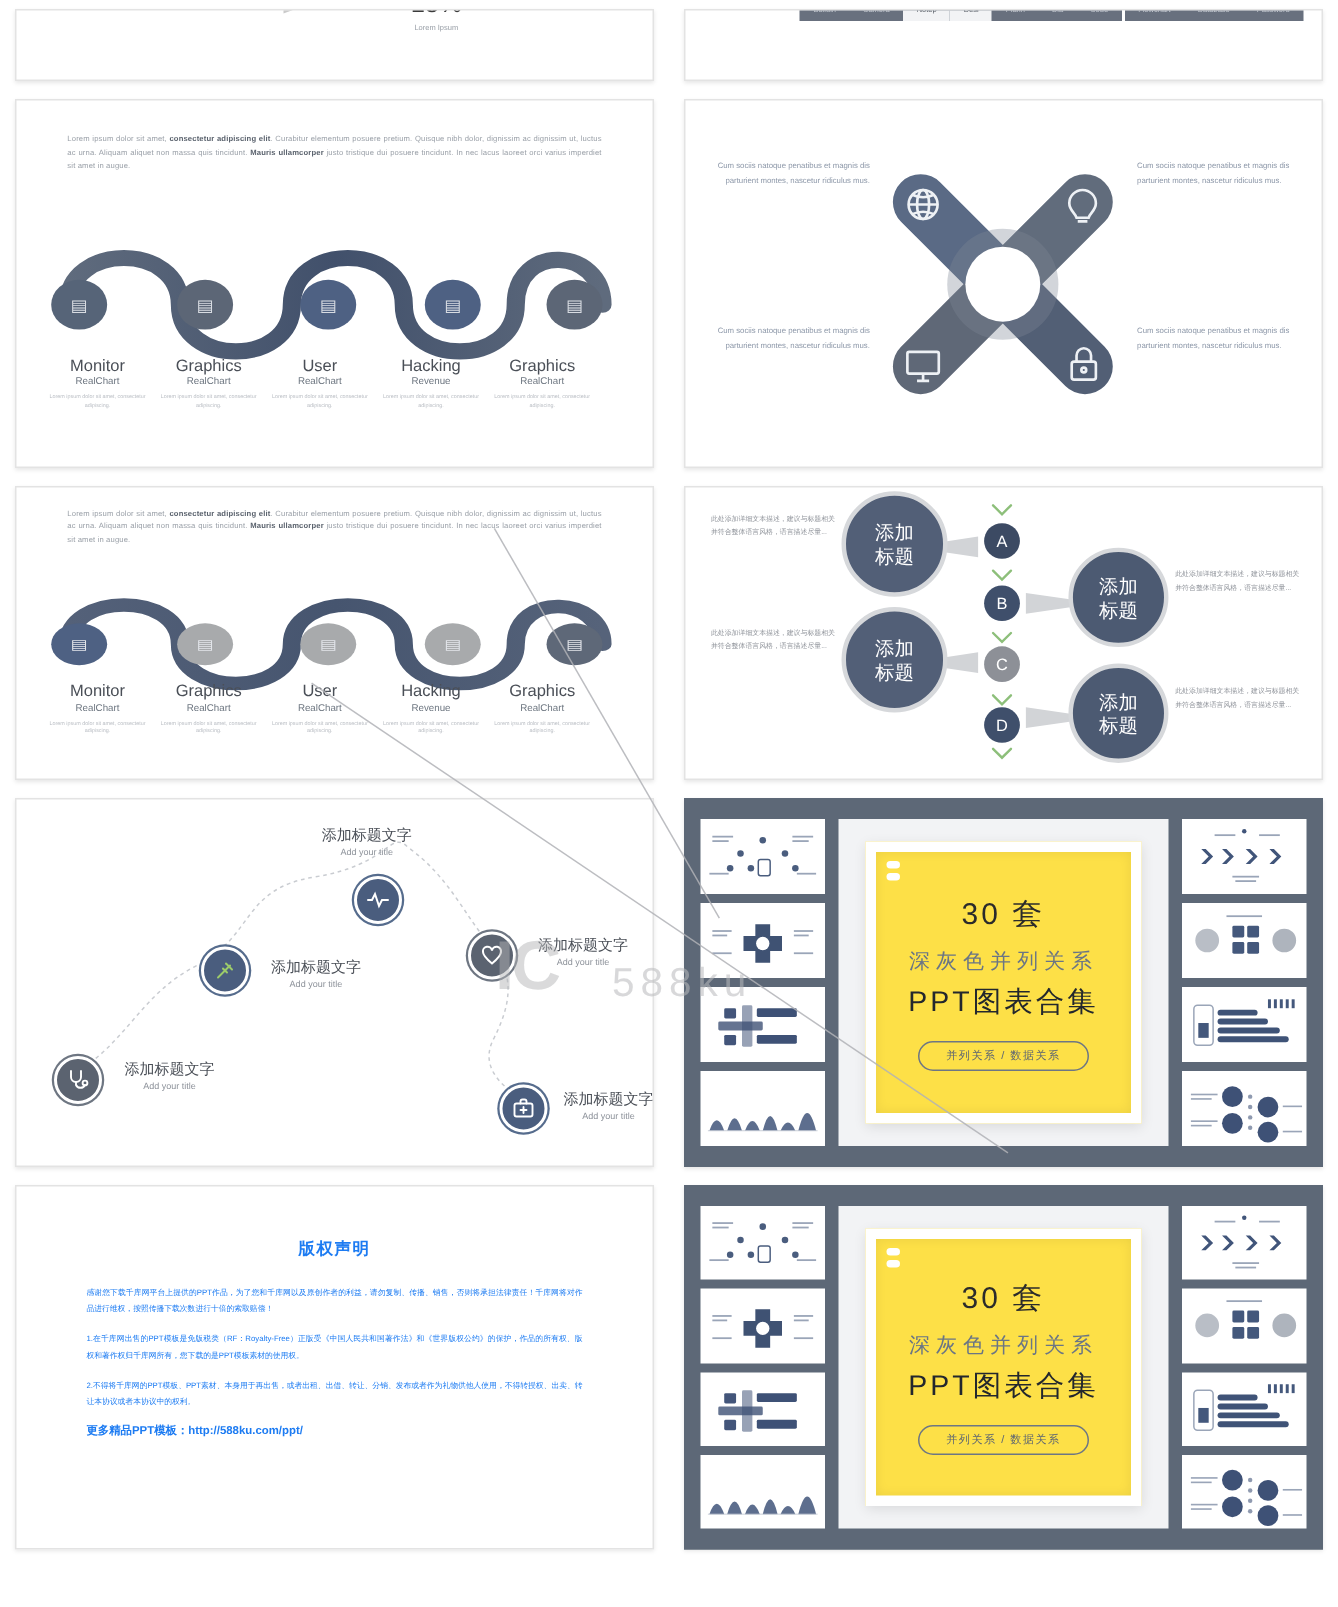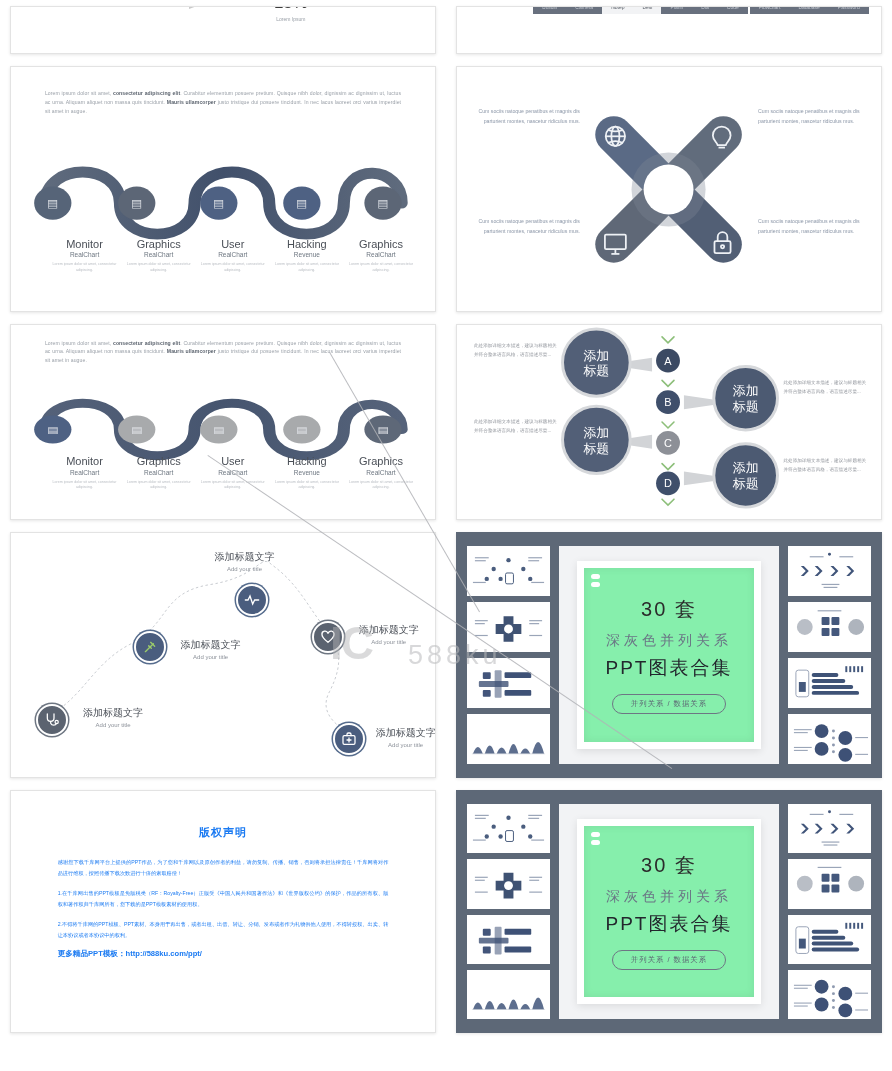--- a/index.html
+++ b/index.html
@@ -31,21 +31,21 @@
     font-size: 5.1px; line-height: 1.75; color: #9aa0a8;
     text-align: justify; letter-spacing: .1px;
   }
   .lorem b { color: #5a626d; }
 
   
   .wave-wrap { position: absolute; left: 6%; right: 6%; top: 36%; height: 34%; }
   .wave-wrap svg { width: 100%; height: 100%; display: block; overflow: visible; }
   .labels {
     position: absolute; left: 4%; right: 4%; top: 70%;
-    display: flex; justify-content: flex-end;
+    display: flex; justify-content: flex-start;
   }
   .lab { width: 19%; text-align: center; }
   .lab .t1 { font-size: 11px; color: #4a4f57; font-weight: 400; line-height: 1.15; }
   .lab .t2 { font-size: 6.5px; color: #6d7680; margin-top: 1px; }
   .lab .t3 { font-size: 3.6px; color: #b9bdc3; margin-top: 4px; line-height: 1.5; }
 
   
   .x-wrap { position: absolute; inset: 0; }
   .x-svg { position: absolute; left: 31%; top: 8%; width: 38%; height: 84%; }
   .x-txt { position: absolute; font-size: 5.2px; line-height: 2.0; color: #8c97a8; width: 24%; }
@@ -76,21 +76,21 @@
   .med-lbl .cn { font-size: 10px; color: #4a4f57; }
   .med-lbl .en { font-size: 6px; color: #8d929a; margin-top: 2px; text-align: center; }
 
   
   .dk { position: absolute; inset: 0; display: flex; padding: 13px 10px; gap: 9px; }
   .dk-col { width: 83px; display: flex; flex-direction: column; gap: 6px; }
   .dk-mid { flex: 1; background: #f2f3f5; display: flex; align-items: center; justify-content: center; }
   .dk-thumb { flex: 1; background: #fff; position: relative; overflow: hidden; }
   .frame {
     width: 84%; height: 86%; border: 7px solid #fff;
-    background: #86efac; position: relative;
+    background: #fde047; position: relative;
     box-shadow: inset 0 0 8px rgba(0,0,0,.08), 0 2px 8px rgba(0,0,0,.10);
     display: flex; flex-direction: column; align-items: center; justify-content: center;
   }
   .frame .notch { position: absolute; left: 7px; top: 6px; }
   .frame .notch i { display: block; width: 9px; height: 5px; background: #fff; border-radius: 3px; margin-bottom: 3px; }
   .ttl-1 { font-size: 20px; color: #2b2b2b; letter-spacing: 2px; margin-bottom: 9px; }
   .ttl-2 { font-size: 14px; color: #6a7585; letter-spacing: 4px; margin-bottom: 5px; }
   .ttl-3 { font-size: 19px; color: #23272d; letter-spacing: 2px; }
   .badge {
     margin-top: 13px; border: 1.6px solid #6d7684; border-radius: 14px;

